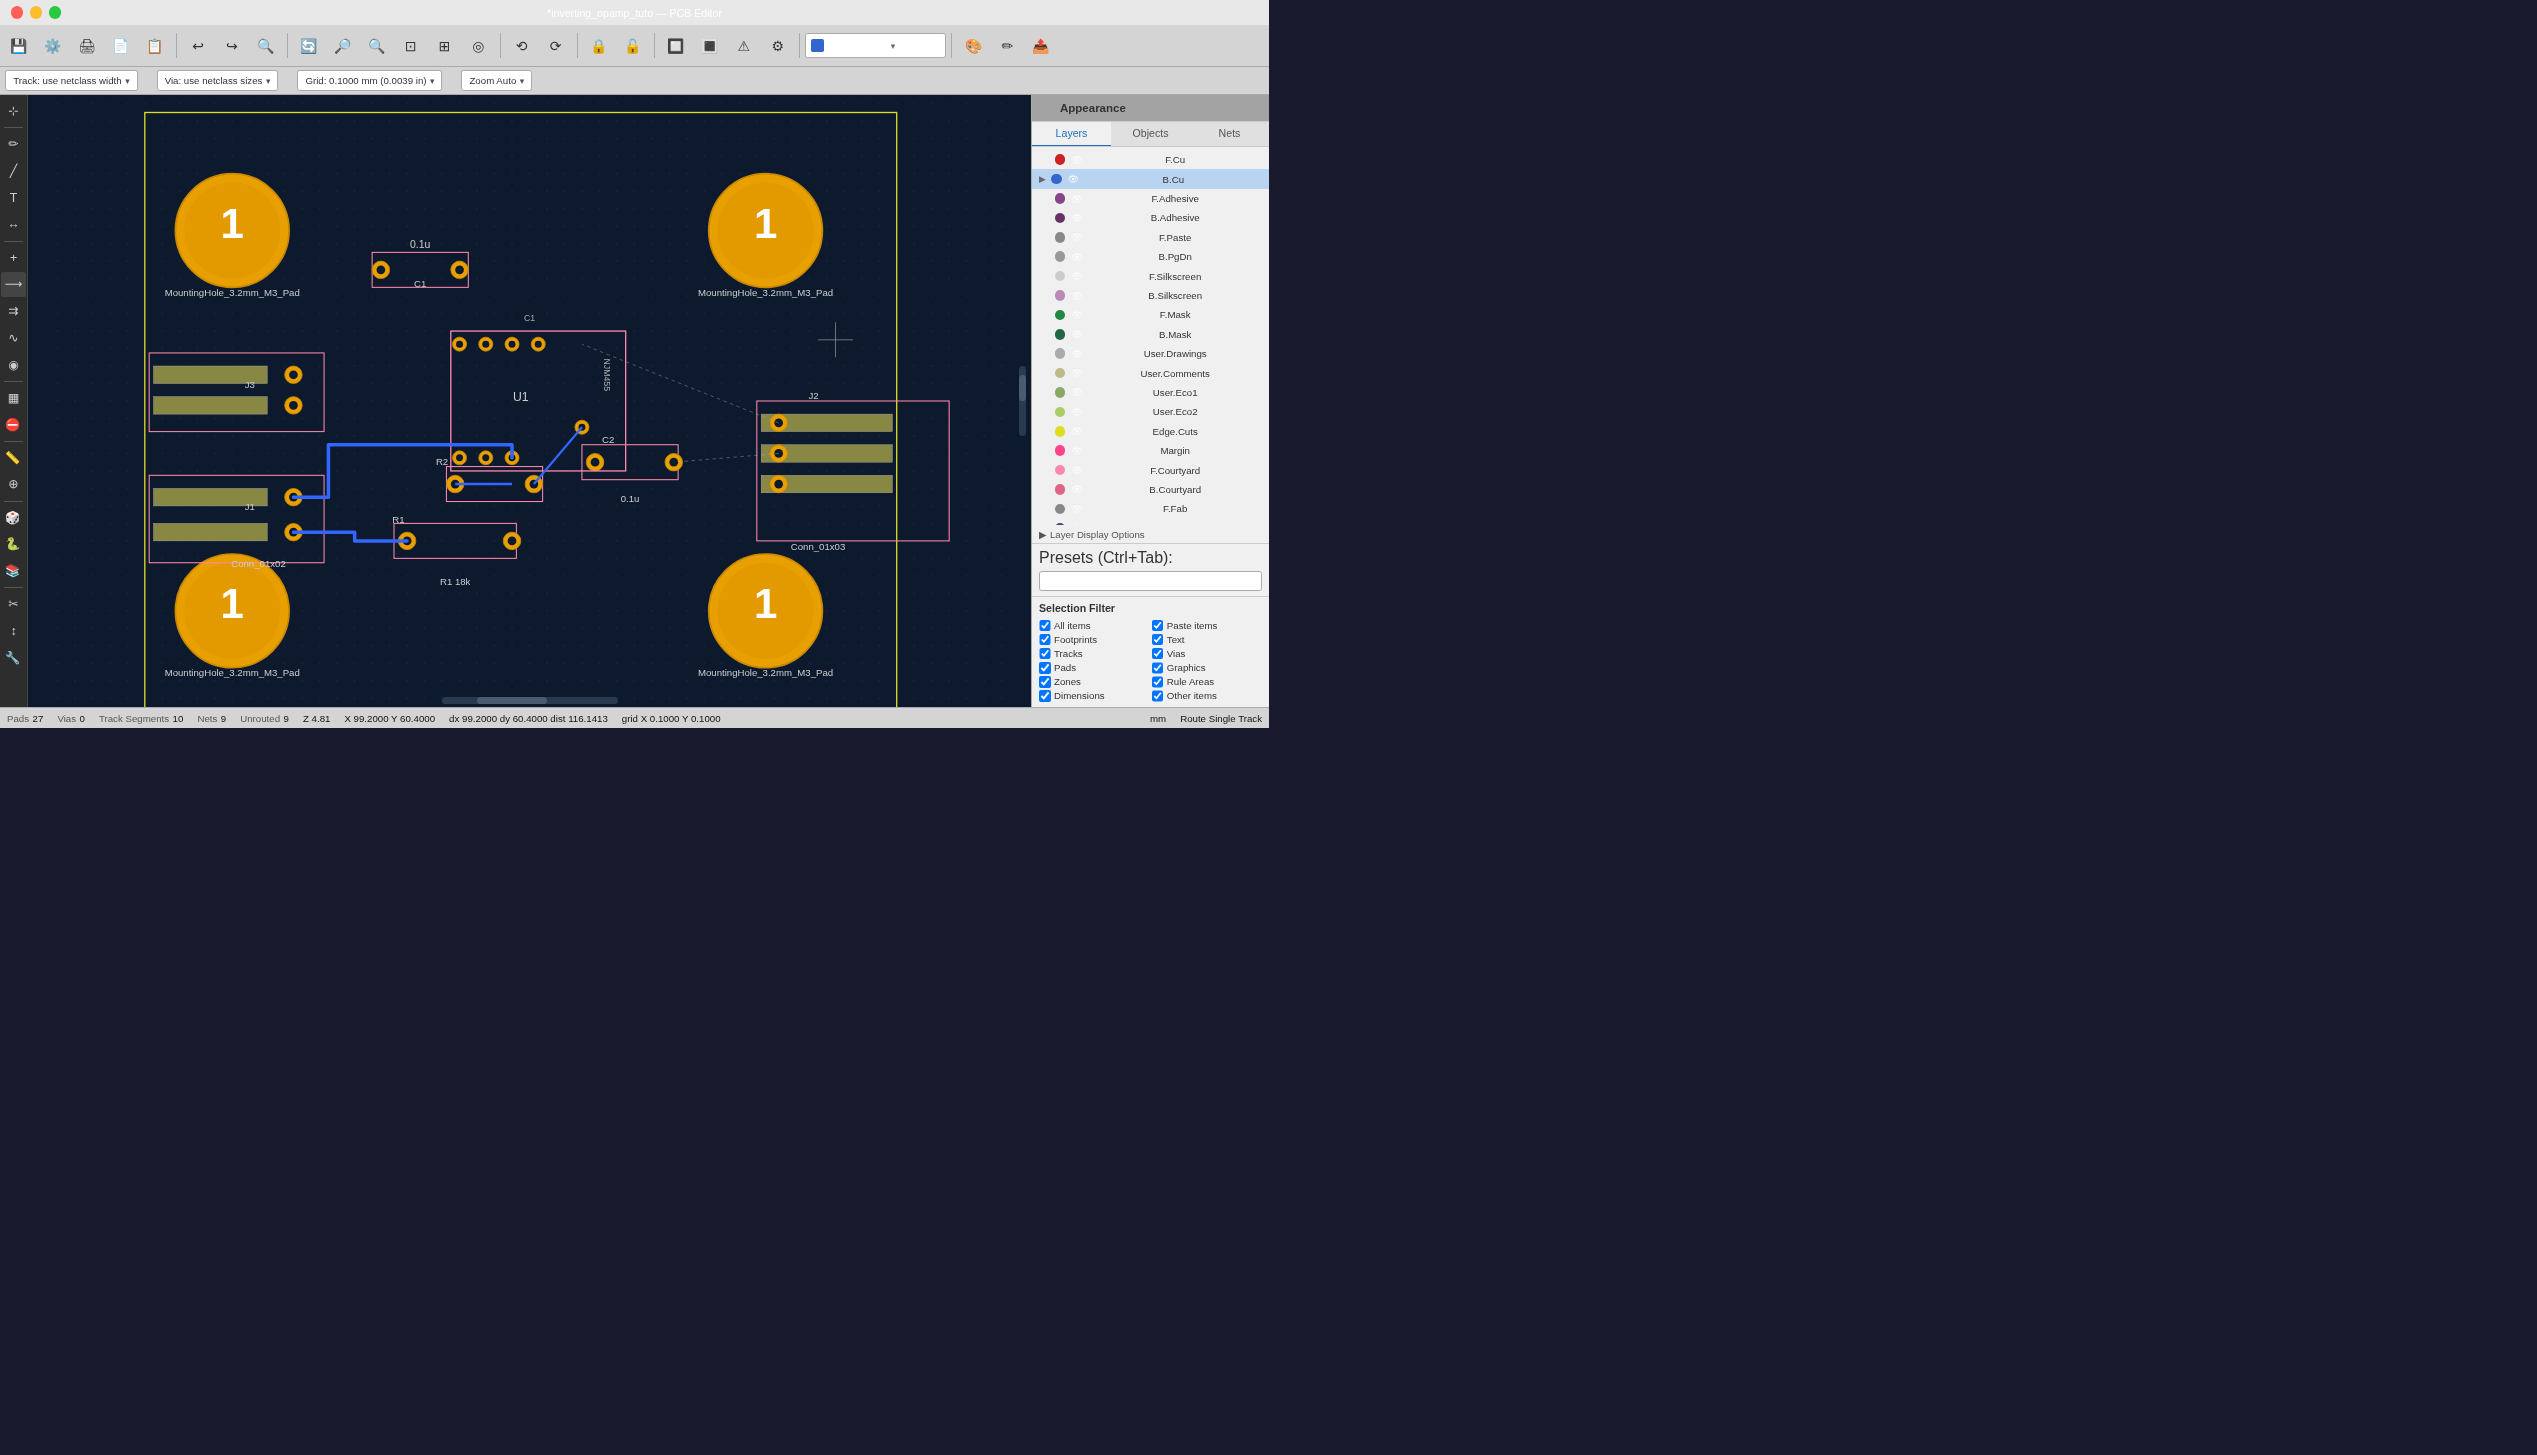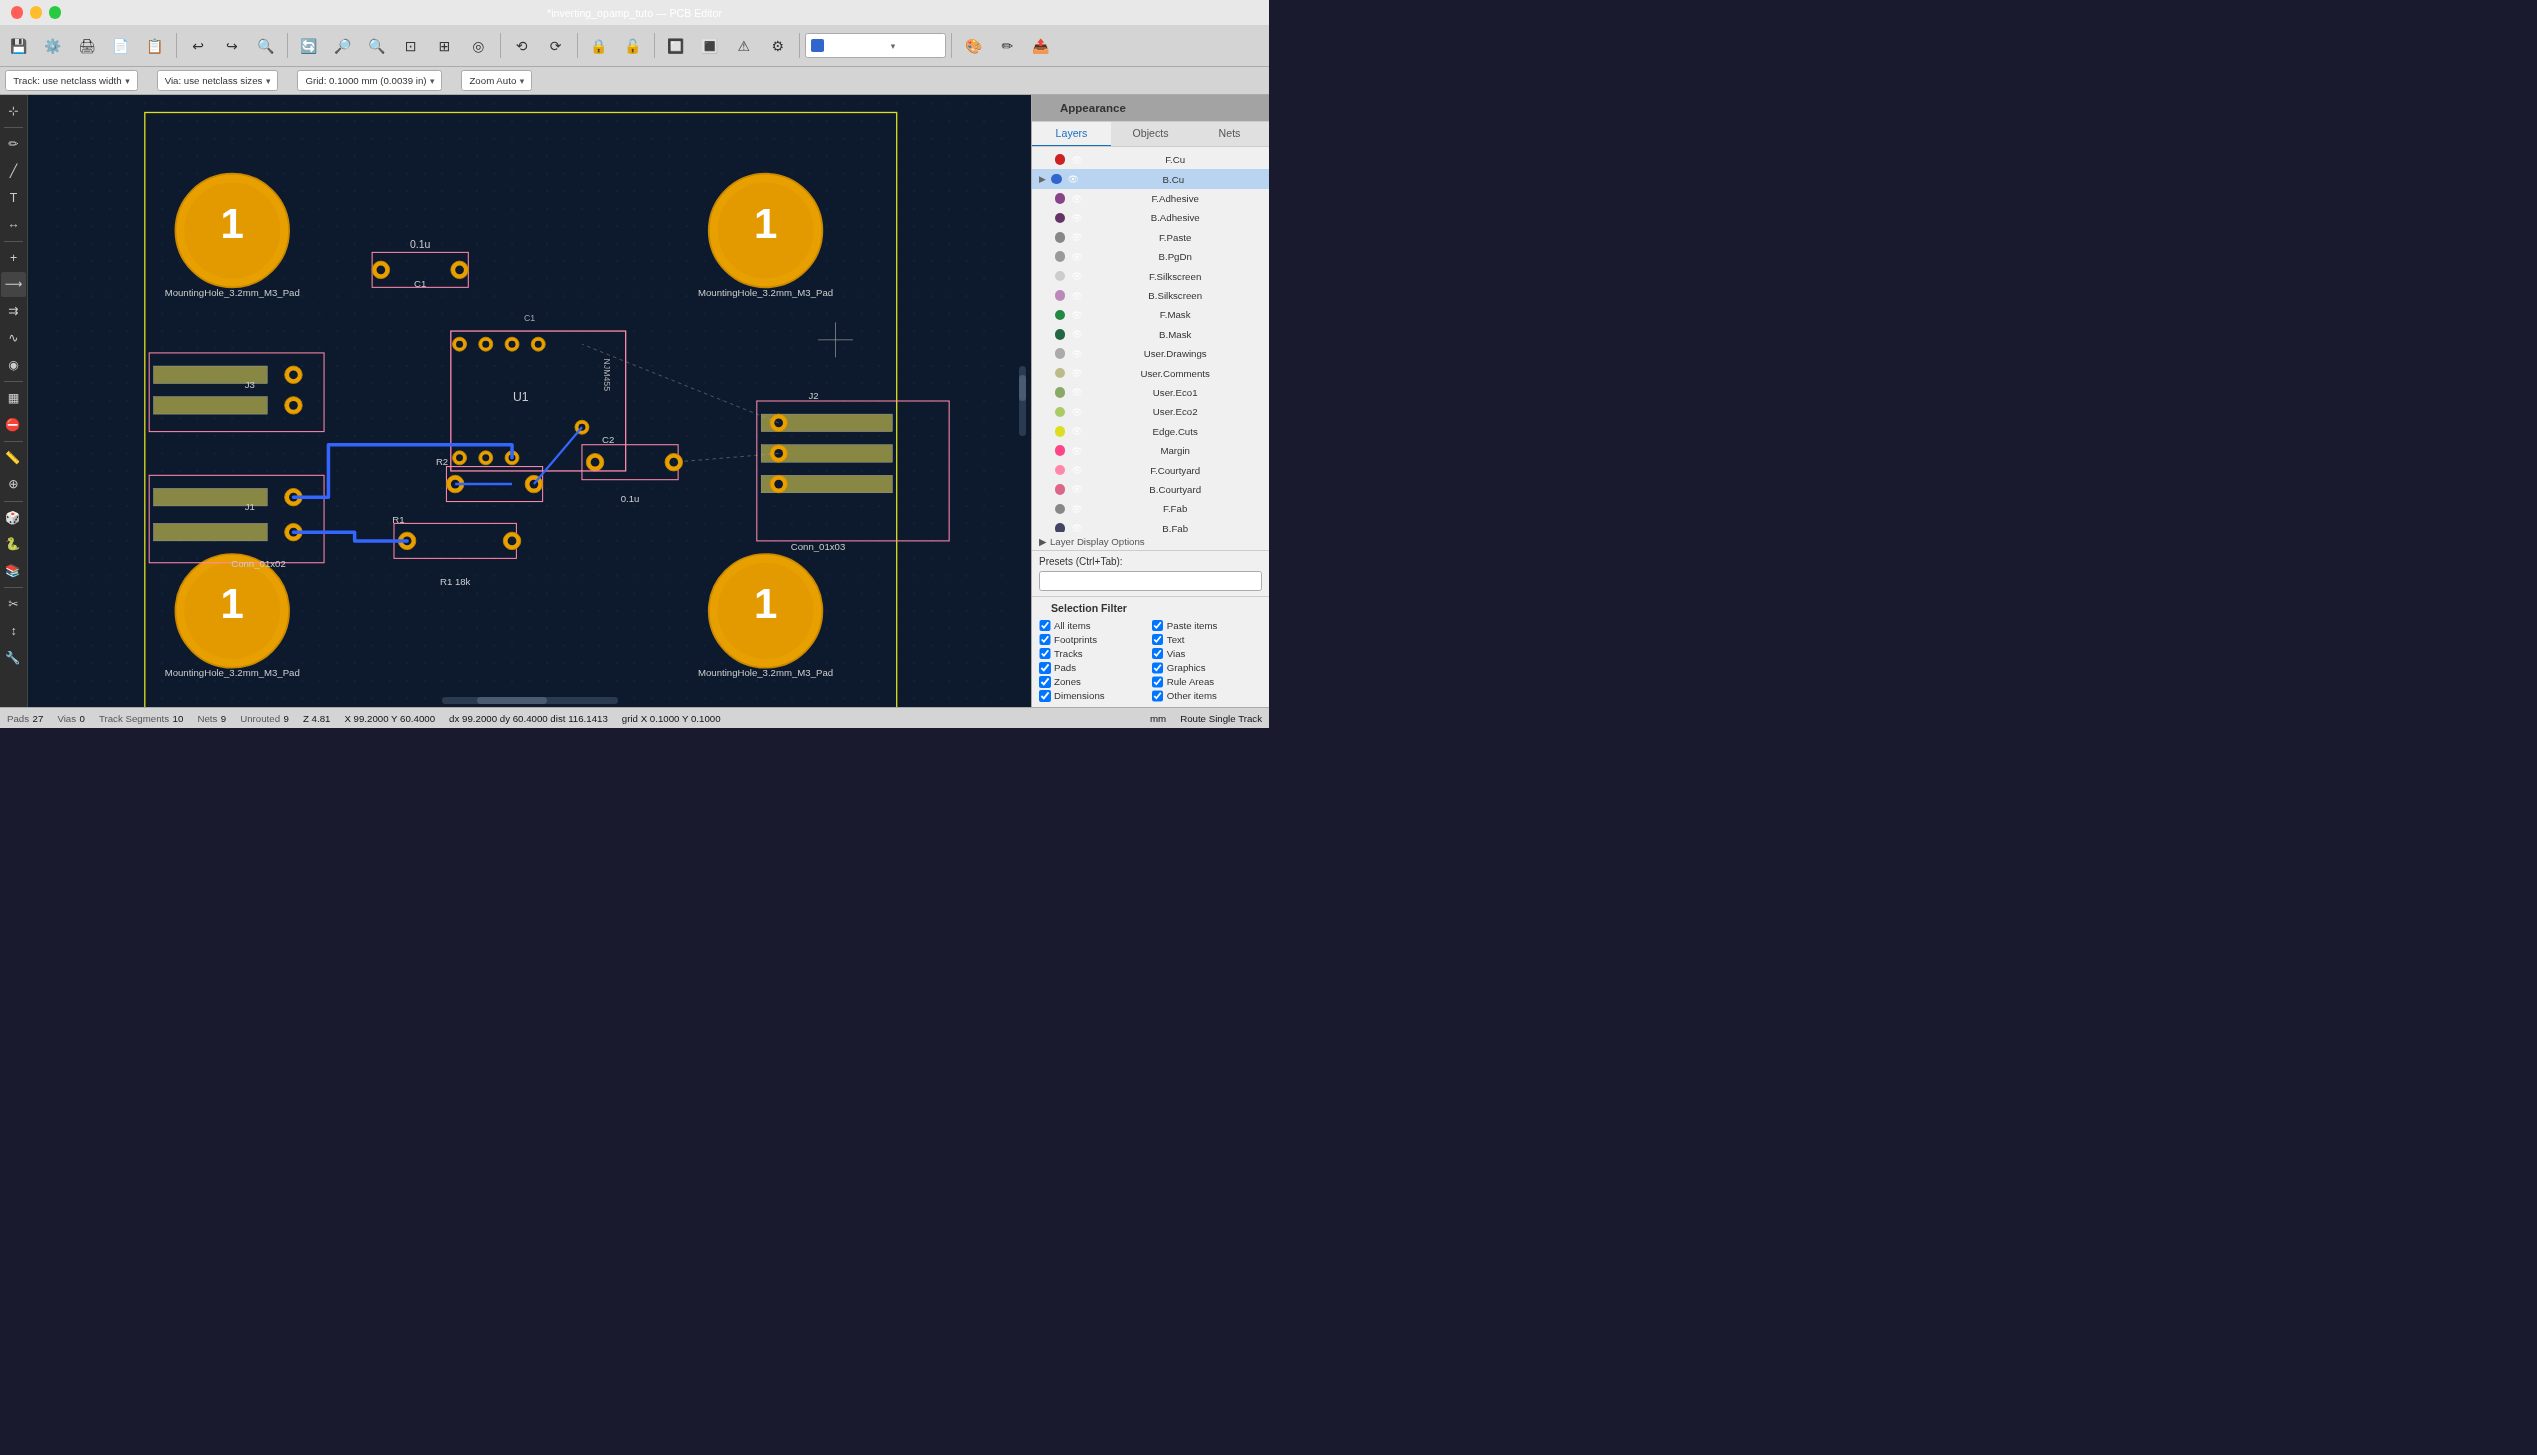--- a/index.html
+++ b/index.html
@@ -48,25 +48,25 @@
     .layer-row.active { background: #b8d4f0; }
     .layer-indicator { width: 10.6px; height: 10.6px; border-radius: 50%; flex-shrink: 0; }
     .layer-eye { width: 12.3px; height: 12.3px; flex-shrink: 0; font-size: 8.8px; display: flex; align-items: center; justify-content: center; }
     .layer-name { font-size: 9.7px; color: #333; flex: 1; }
     .layer-arrow { font-size: 8.8px; color: #666; }
 
     #layer-display-opts { padding: 3.5px 7px; }
     .opts-label { font-size: 9.7px; color: #555; cursor: pointer; display: flex; align-items: center; gap: 3.5px; }
 
     #presets-section { padding: 5.3px 7px; border-top: 0.9px solid #ccc; }
-    .presets-label { font-size: 10px; color: #333; margin-bottom: 3.5px; }
+    .presets-label { font-size: 16px; color: #333; margin-bottom: 3.5px; }
     .presets-select { width: 100%; padding: 3.5px 5.3px; border: 0.9px solid #aaa; border-radius: 2.6px; font-size: 9.7px; background: #fff; cursor: pointer; display: flex; align-items: center; justify-content: space-between; }
 
     #selection-filter { border-top: 0.9px solid #ccc; padding: 5.3px 7px; }
-    .sf-header { font-size: 10.6px; font-weight: 600; color: #333; margin-bottom: 5.3px; margin-left: 12px; }
+    .sf-header { font-size: 10.6px; font-weight: 600; color: #333; margin-bottom: 5.3px; }
     .sf-grid { display: grid; grid-template-columns: 1fr 1fr; gap: 2.6px; }
     .sf-item { display: flex; align-items: center; gap: 3.5px; font-size: 9.7px; color: #333; }
     .sf-checkbox { width: 11.5px; height: 11.5px; cursor: pointer; }
 
     
     #statusbar { height: 21px; background: #d4d4d4; display: flex; align-items: center; padding: 0 7px; gap: 14px; font-size: 9.7px; color: #333; border-top: 0.9px solid #aaa; }
     .sb-item { display: flex; gap: 3.5px; }
     .sb-label { color: #555; }
     .sb-val { color: #111; }
     .sb-right { margin-left: auto; }

